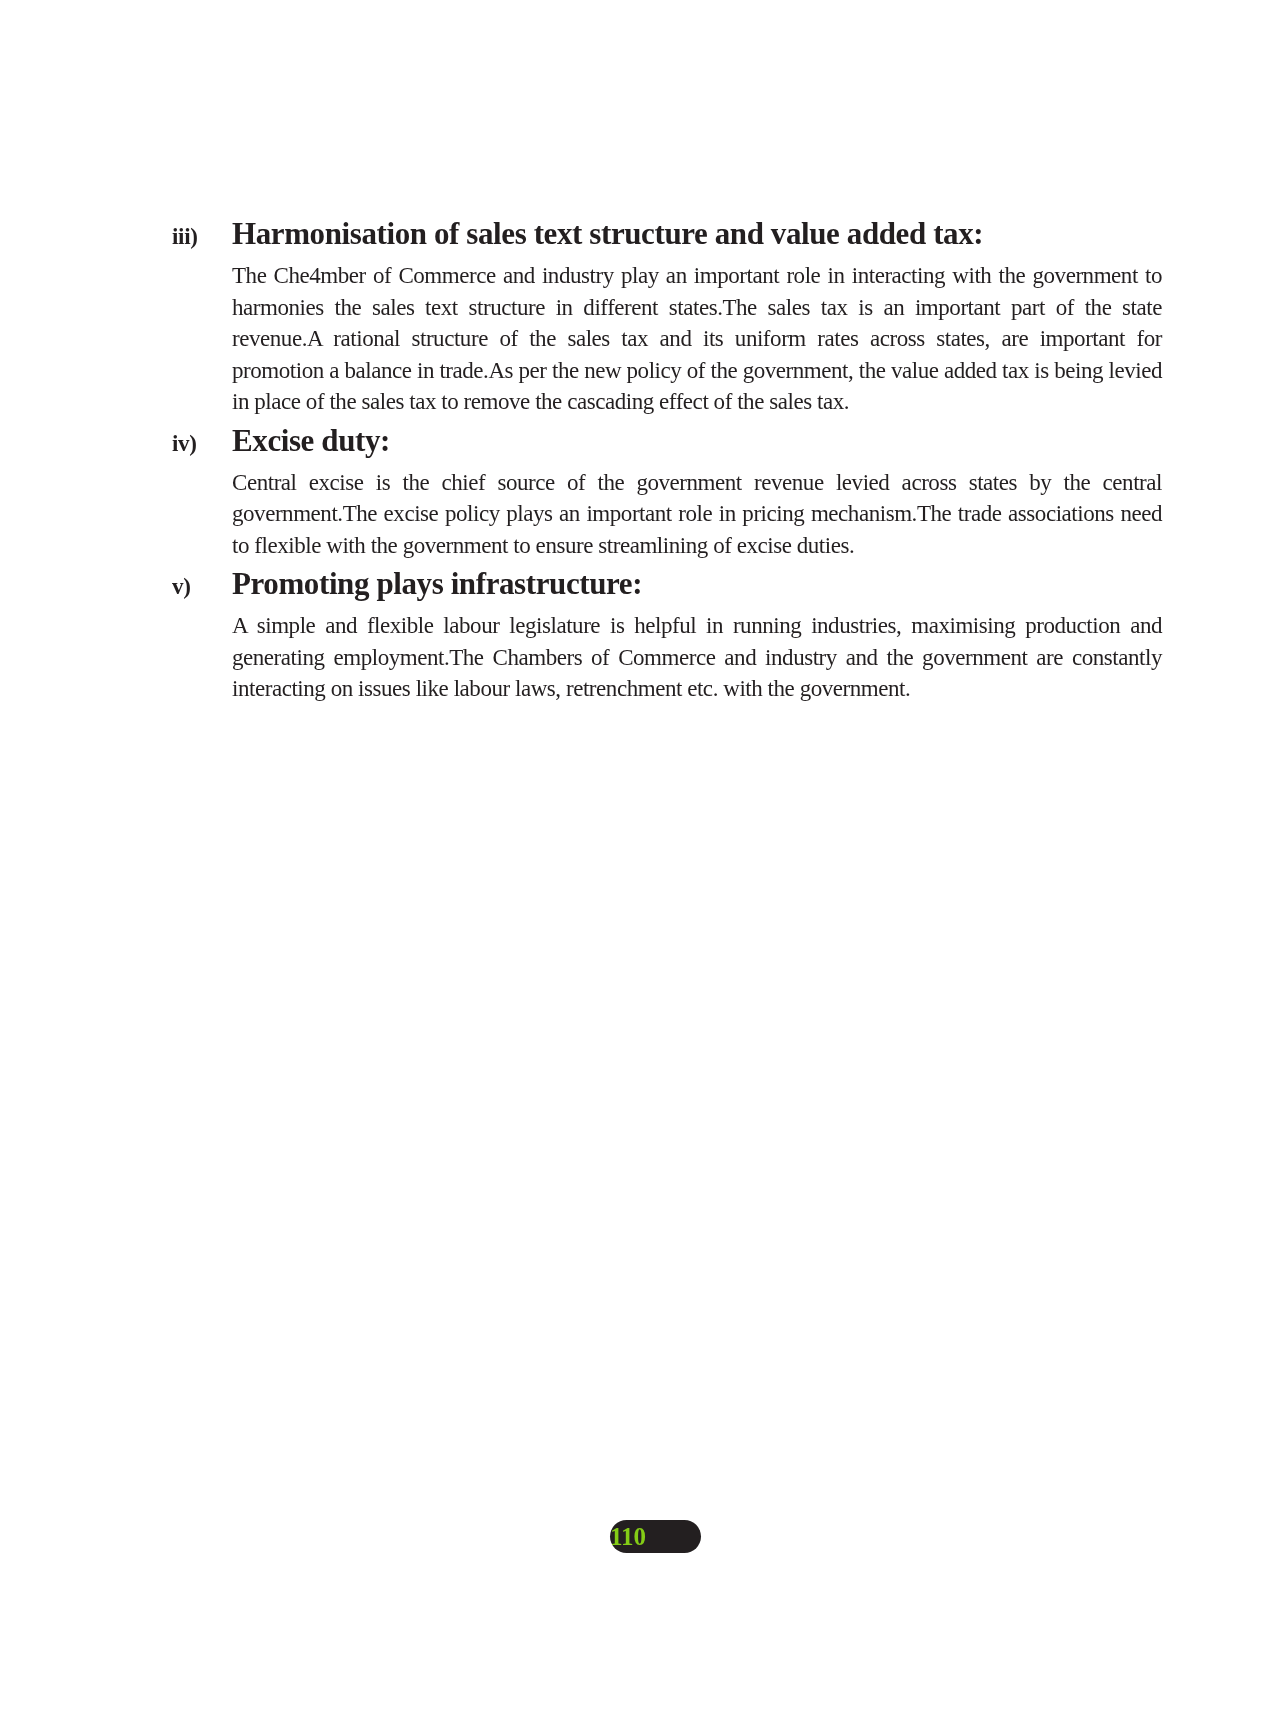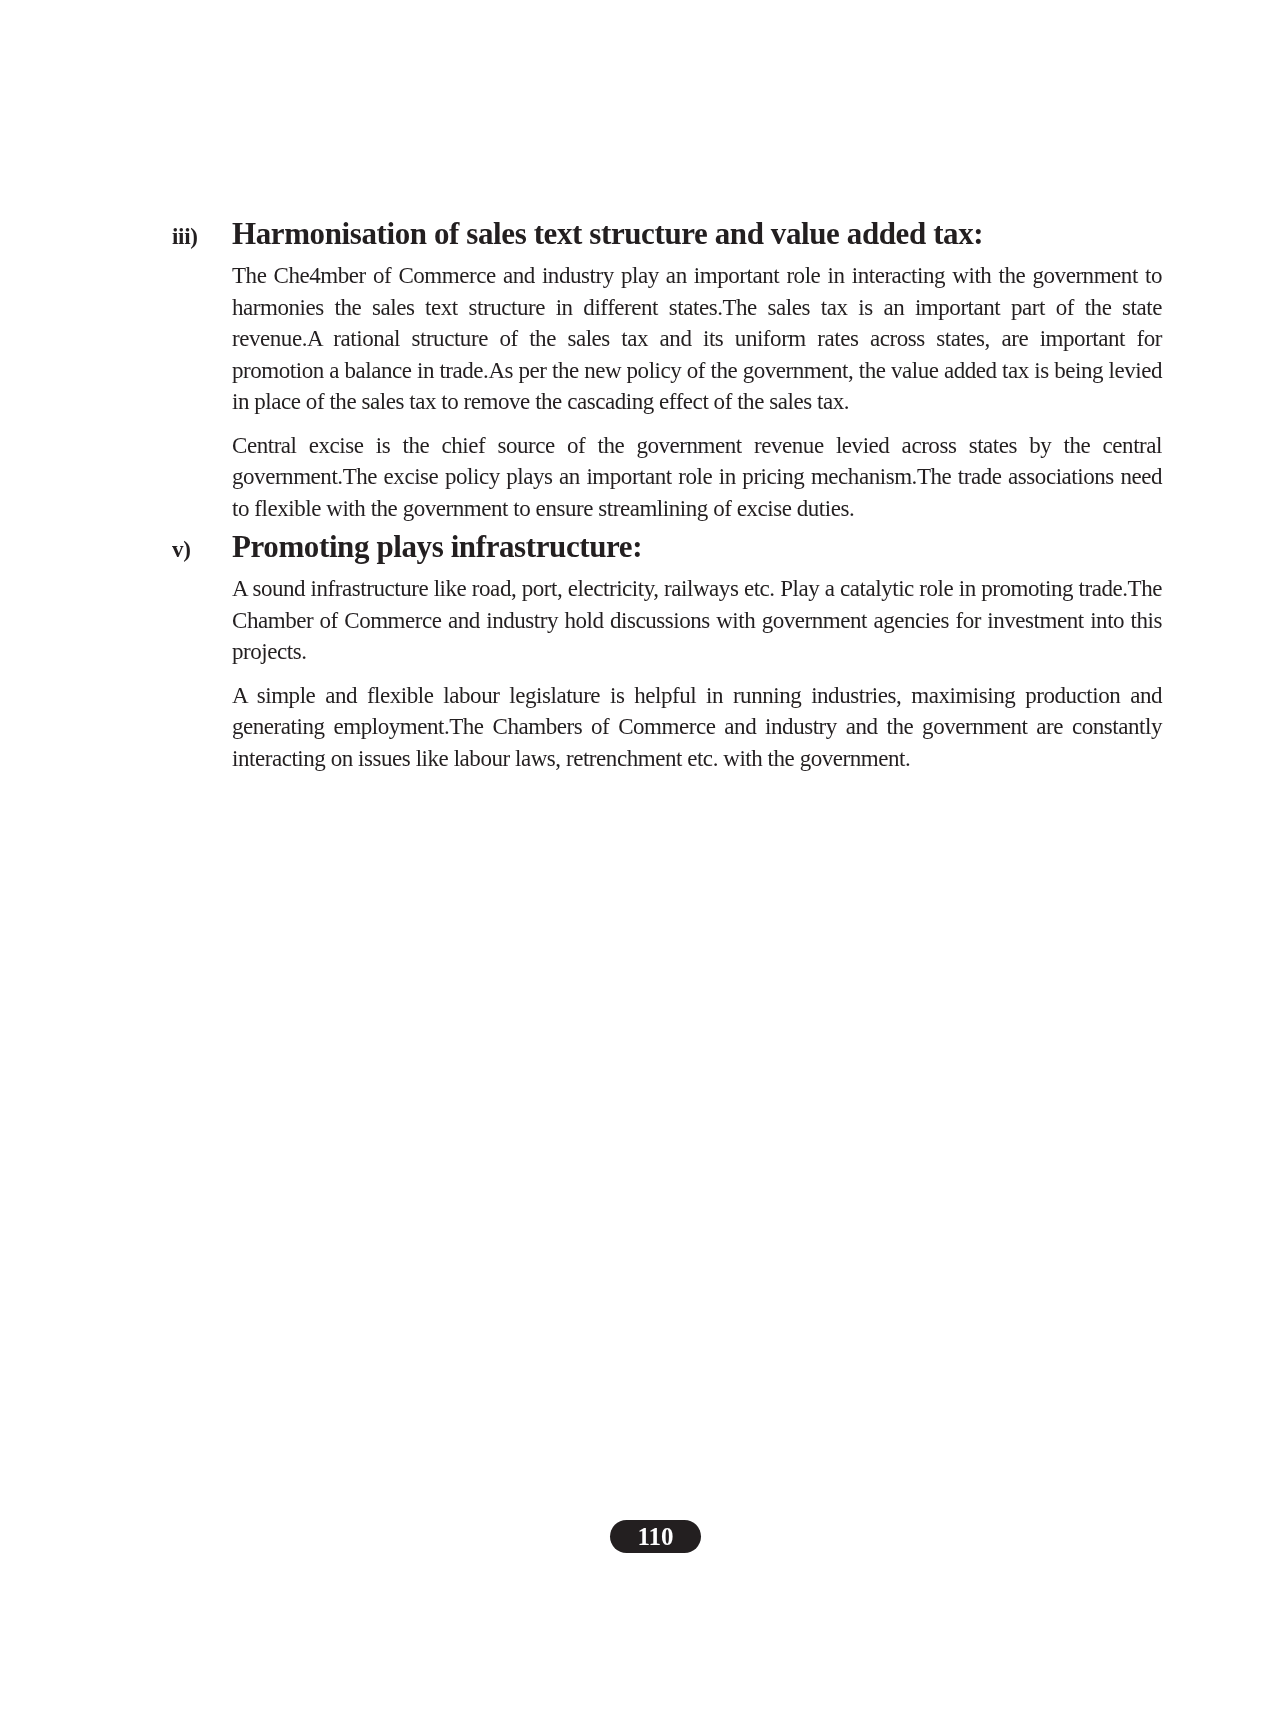--- a/index.html
+++ b/index.html
@@ -6,45 +6,48 @@
     body { width: 1275px; height: 1710px; position: relative; overflow: hidden;
            font-family: "Liberation Serif", "DejaVu Serif", serif; color: #231f20; }
     .content { position: absolute; left: 172px; top: 216px; width: 990px; }
     .section { margin: 0; }
     .head-row { display: flex; align-items: baseline; height: 32px; }
     .num { width: 60px; font-weight: bold; font-size: 23px; letter-spacing: -0.3px; }
     .heading { font-weight: bold; font-size: 31px; letter-spacing: -0.4px; }
     .body { margin-left: 60px; font-size: 23px; line-height: 31.5px; text-align: justify;
             letter-spacing: -0.45px; margin-top: 12px; margin-bottom: 5px; }
     .page-num { position: absolute; left: 610px; top: 1520px; width: 91px; height: 33px;
-                background: #231f20; border-radius: 17px; color: #ffffff;
-                font-weight: bold; font-size: 25px; text-align: center; line-height: 33px; }
+                background: #231f20; border-radius: 17px; color: #84cc16;
+                font-weight: bold; font-size: 25px; text-align: left; line-height: 33px; }
   </style>
 </head>
 <body>
 
 <div class="content">
   <div class="section">
     <div class="head-row">
       <span class="num">iii)</span>
       <span class="heading">Harmonisation of sales text structure and value added tax:</span>
     </div>
     <div class="body">The Che4mber of Commerce and industry play an important role in interacting with the government to harmonies the sales text structure in different states.The sales tax is an important part of the state revenue.A rational structure of the sales tax and its uniform rates across states, are important for promotion a balance in trade.As per the new policy of the government, the value added tax is being levied in place of the sales tax to remove the cascading effect of the sales tax.</div>
   </div>
 
   <div class="section">
+    <div class="head-row">
+      <span class="num">iv)</span>
+      <span class="heading">Excise duty:</span>
+    </div>
     <div class="body">Central excise is the chief source of the government revenue levied across states by the central government.The excise policy plays an important role in pricing mechanism.The trade associations need to flexible with the government to ensure streamlining of excise duties.</div>
   </div>
 
   <div class="section">
     <div class="head-row">
       <span class="num">v)</span>
       <span class="heading">Promoting plays infrastructure:</span>
     </div>
-    <div class="body">A sound infrastructure like road, port, electricity, railways etc. Play a catalytic role in promoting trade.The Chamber of Commerce and industry hold discussions with government agencies for investment into this projects.</div>
   </div>
 
   <div class="section">
     <div class="body">A simple and flexible labour legislature is helpful in running industries, maximising production and generating employment.The Chambers of Commerce and industry and the government are constantly interacting on issues like labour laws, retrenchment etc. with the government.</div>
   </div>
 </div>
 
 <div class="page-num">110</div>
 
 </body></html>

